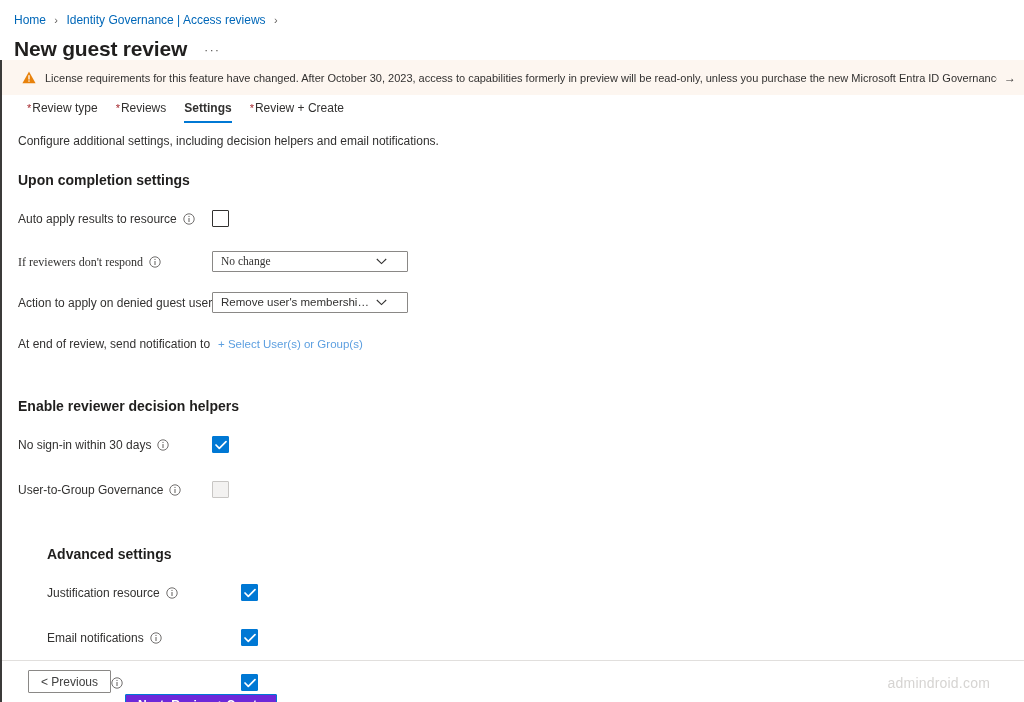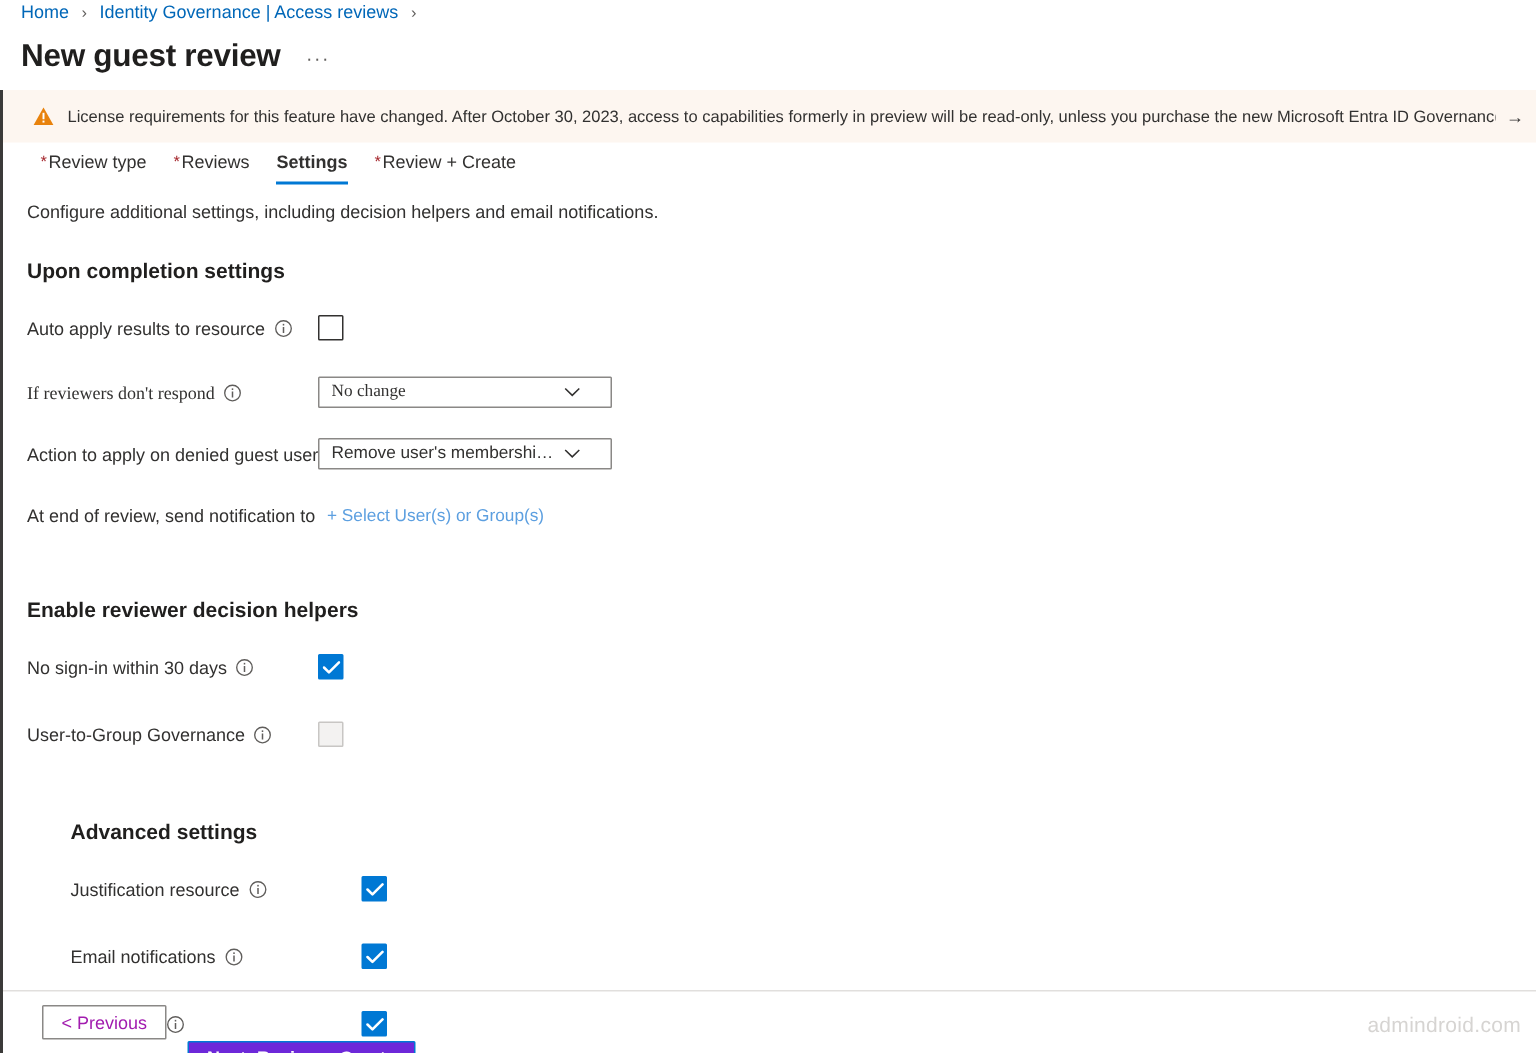--- a/index.html
+++ b/index.html
@@ -18,21 +18,21 @@
 
   .page {
     position: relative;
     width: 1024px;
     height: 702px;
     box-sizing: border-box;
   }
 
   
   .breadcrumb {
-    padding: 0 0 0 14px;
+    padding: 12px 0 0 14px;
     font-size: 12px;
     line-height: 16px;
     color: #0067b8;
     white-space: nowrap;
   }
   .breadcrumb .crumb {
     color: #0067b8;
     cursor: pointer;
   }
   .breadcrumb .sep {
@@ -278,35 +278,35 @@
     align-items: center;
     justify-content: center;
     cursor: pointer;
     border-radius: 1px;
     padding: 0 12px;
     white-space: nowrap;
   }
   .btn-secondary {
     background: #ffffff;
     border: 1px solid #8a8886;
-    color: #a21caf;
+    color: #404040;
     min-width: 78px;
   }
   .btn-primary {
     background: #6d28d9;
     border: 1px solid #0078d4;
     color: #ffffff;
     font-weight: 600;
     margin-left: 14px;
     min-width: 140px;
     margin-top: 47px;
   }
   .watermark {
     position: absolute;
-    right: 10px;
+    right: 34px;
     bottom: 11px;
     font-size: 14px;
     color: #d6d4d2;
     letter-spacing: 0.2px;
     user-select: none;
   }
 </style>
 </head>
 <body>
 

